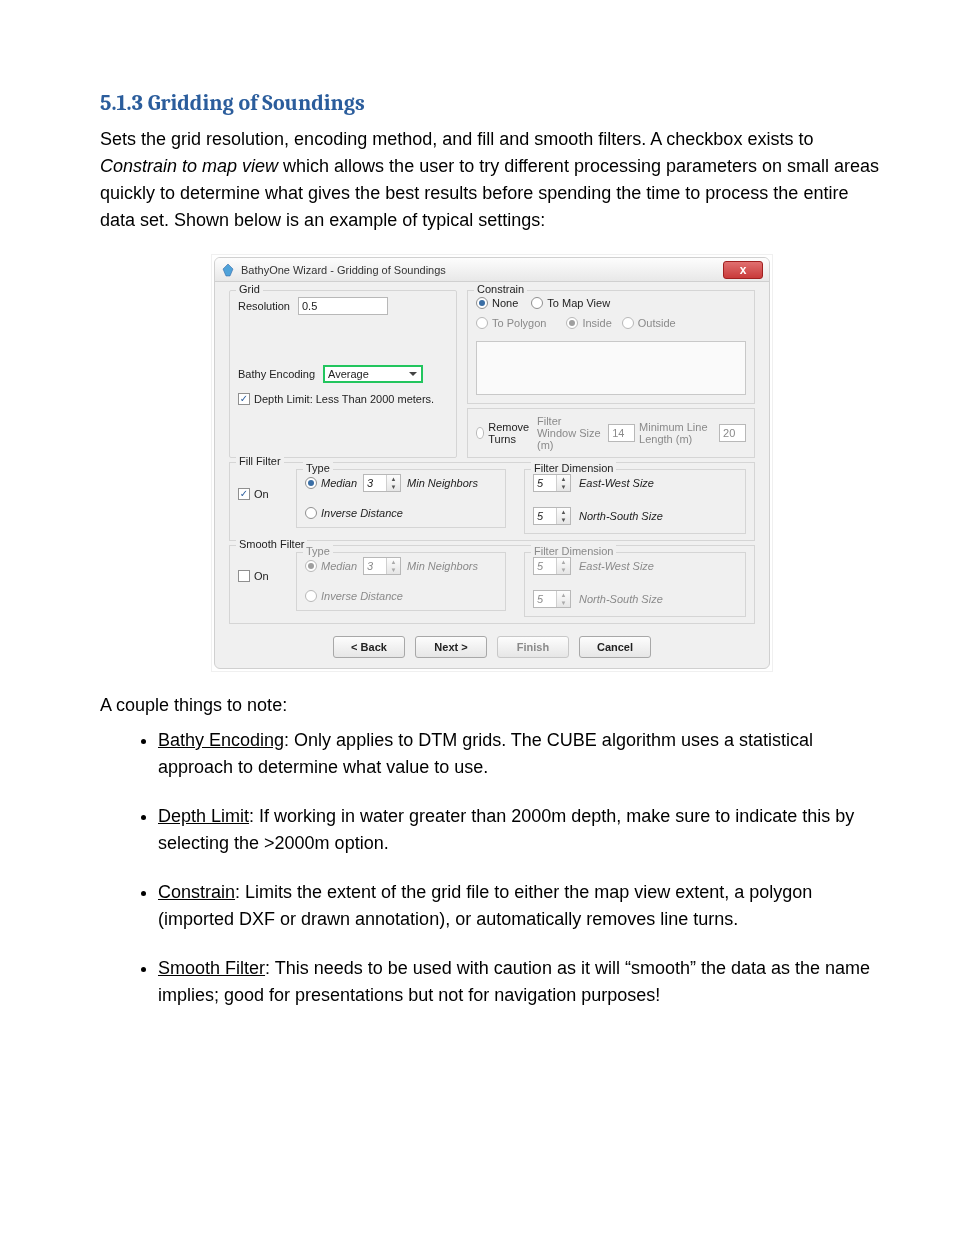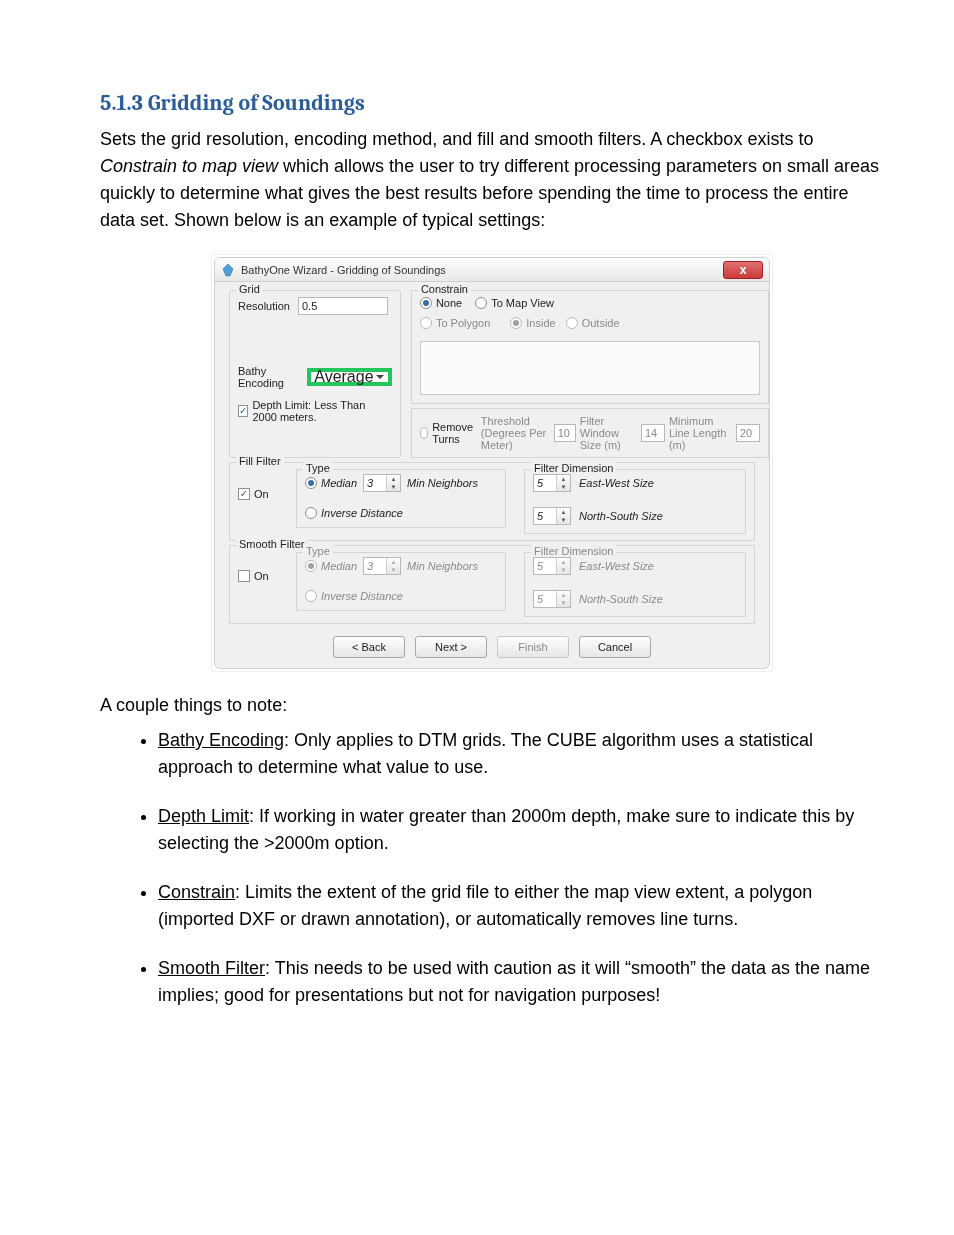--- a/index.html
+++ b/index.html
@@ -103,25 +103,25 @@
     height: 18px;
     padding: 0 3px;
     font-size: 11px;
     color: #222;
     display: inline-flex;
     align-items: center;
   }
   .input.disabled { color: #8a8a8a; }
   .select {
     background: #fff;
-    border: 4px solid #22c55e;
+    border: 2px solid #22c55e;
     height: 18px;
     width: 100px;
     padding: 0 14px 0 3px;
-    font-size: 16px;
+    font-size: 11px;
     position: relative;
     display: inline-flex;
     align-items: center;
   }
   .select::after {
     content: "";
     position: absolute;
     right: 4px; top: 50%;
     transform: translateY(-50%);
     border-left: 4px solid transparent;
@@ -191,20 +191,21 @@
   }
   .spin .sbtns span { flex:1; display:flex; align-items:center; justify-content:center; font-size:6px; color:#555; line-height:1; }
   .spin.disabled .sv { color:#8a8a8a; }
   .spin.disabled .sbtns span { color:#aaa; }
   .on-col { width: 40px; padding-top: 18px; }
   .btnbar {
     display: flex;
     gap: 10px;
     justify-content: center;
     padding: 8px 0 4px 0;
+    font-weight: bold;
   }
   .winbtn {
     min-width: 72px;
     height: 22px;
     background: linear-gradient(#fdfdfd, #e6e6e6);
     border: 1px solid #a8a8a8;
     border-radius: 3px;
     font-size: 11px;
     display: inline-flex;
     align-items: center;
@@ -321,24 +322,20 @@
                 <div class="poly-preview"></div>
               </div>
             </div>
 
             <div class="turns-block">
               <span class="radio">
                 <span class="rb-circle disabled"></span>
                 <span class="txt">Remove Turns</span>
               </span>
               <div class="turns-row">
-                <span class="txt-disabled">Threshold (Degrees Per Meter)</span>
-                <span class="input disabled">10</span>
-              </div>
-              <div class="turns-row">
                 <span class="txt-disabled">Filter Window Size (m)</span>
                 <span class="input disabled">14</span>
               </div>
               <div class="turns-row">
                 <span class="txt-disabled">Minimum Line Length (m)</span>
                 <span class="input disabled">20</span>
               </div>
             </div>
           </div>
         </div>

